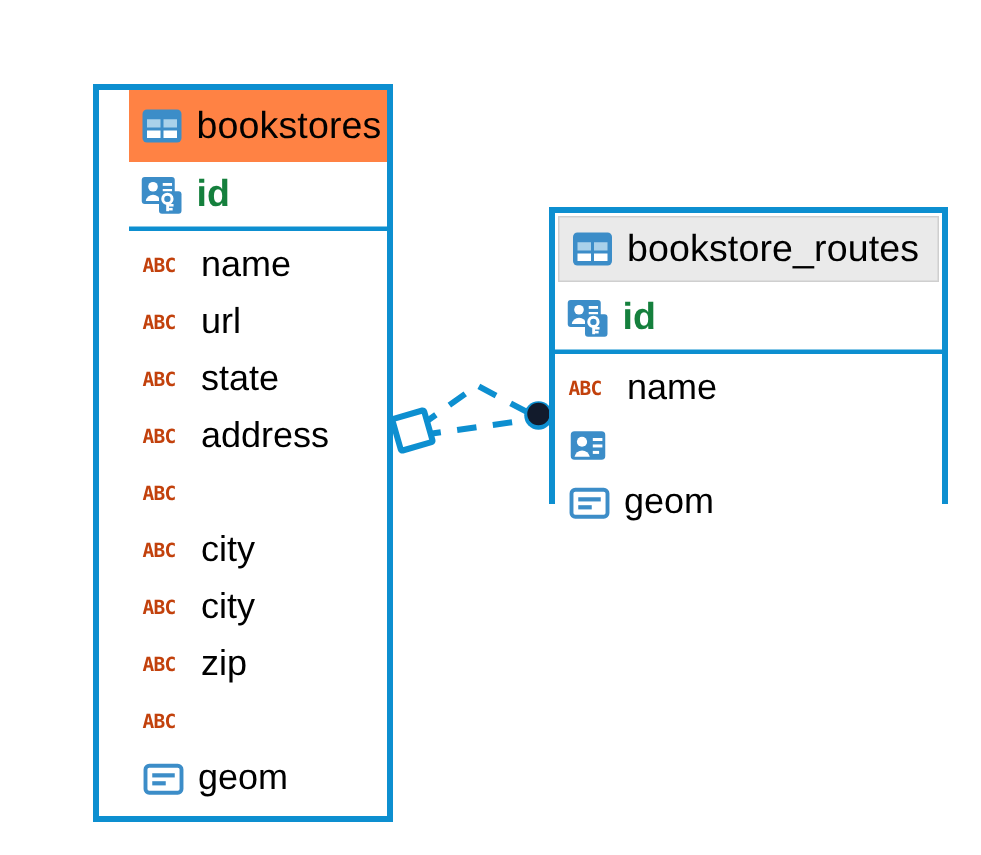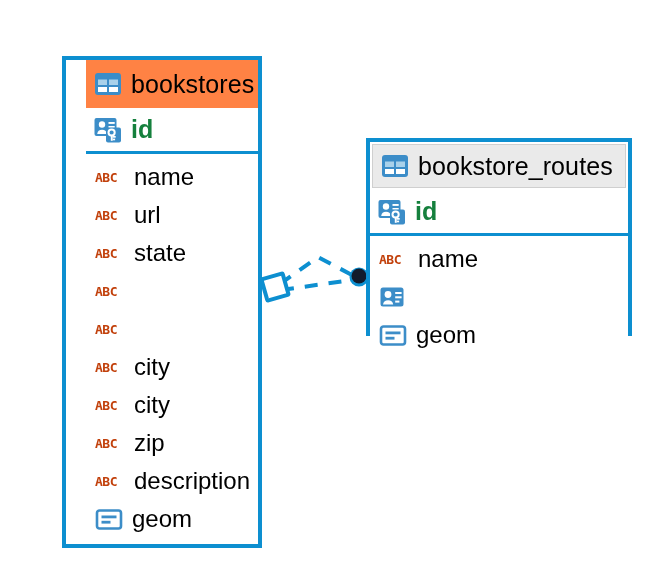--- a/index.html
+++ b/index.html
@@ -150,20 +150,21 @@
         <span class="field-label">url</span>
       </div>
 
       <div class="field-row">
         <span class="icon-abc">ABC</span>
         <span class="field-label">state</span>
       </div>
 
       <div class="field-row">
         <span class="icon-abc">ABC</span>
+        <span class="field-label">address</span>
       </div>
 
       <div class="field-row">
         <span class="icon-abc">ABC</span>
       </div>
 
       <div class="field-row">
         <span class="icon-abc">ABC</span>
         <span class="field-label">city</span>
       </div>
@@ -173,21 +174,20 @@
         <span class="field-label">city</span>
       </div>
 
       <div class="field-row">
         <span class="icon-abc">ABC</span>
         <span class="field-label">zip</span>
       </div>
 
       <div class="field-row">
         <span class="icon-abc">ABC</span>
-        <span class="field-label">description</span>
       </div>
 
       <div class="field-row">
         <span class="icon">
           <svg width="28" height="24" viewBox="0 0 28 24">
             <rect x="2" y="3.5" width="24" height="18" rx="2.5" fill="#ffffff" stroke="#3c8dc8" stroke-width="2.6"></rect>
             <rect x="6.5" y="8.5" width="15" height="2.8" fill="#3c8dc8"></rect>
             <rect x="6.5" y="13.8" width="9" height="2.8" fill="#3c8dc8"></rect>
           </svg>
         </span>

